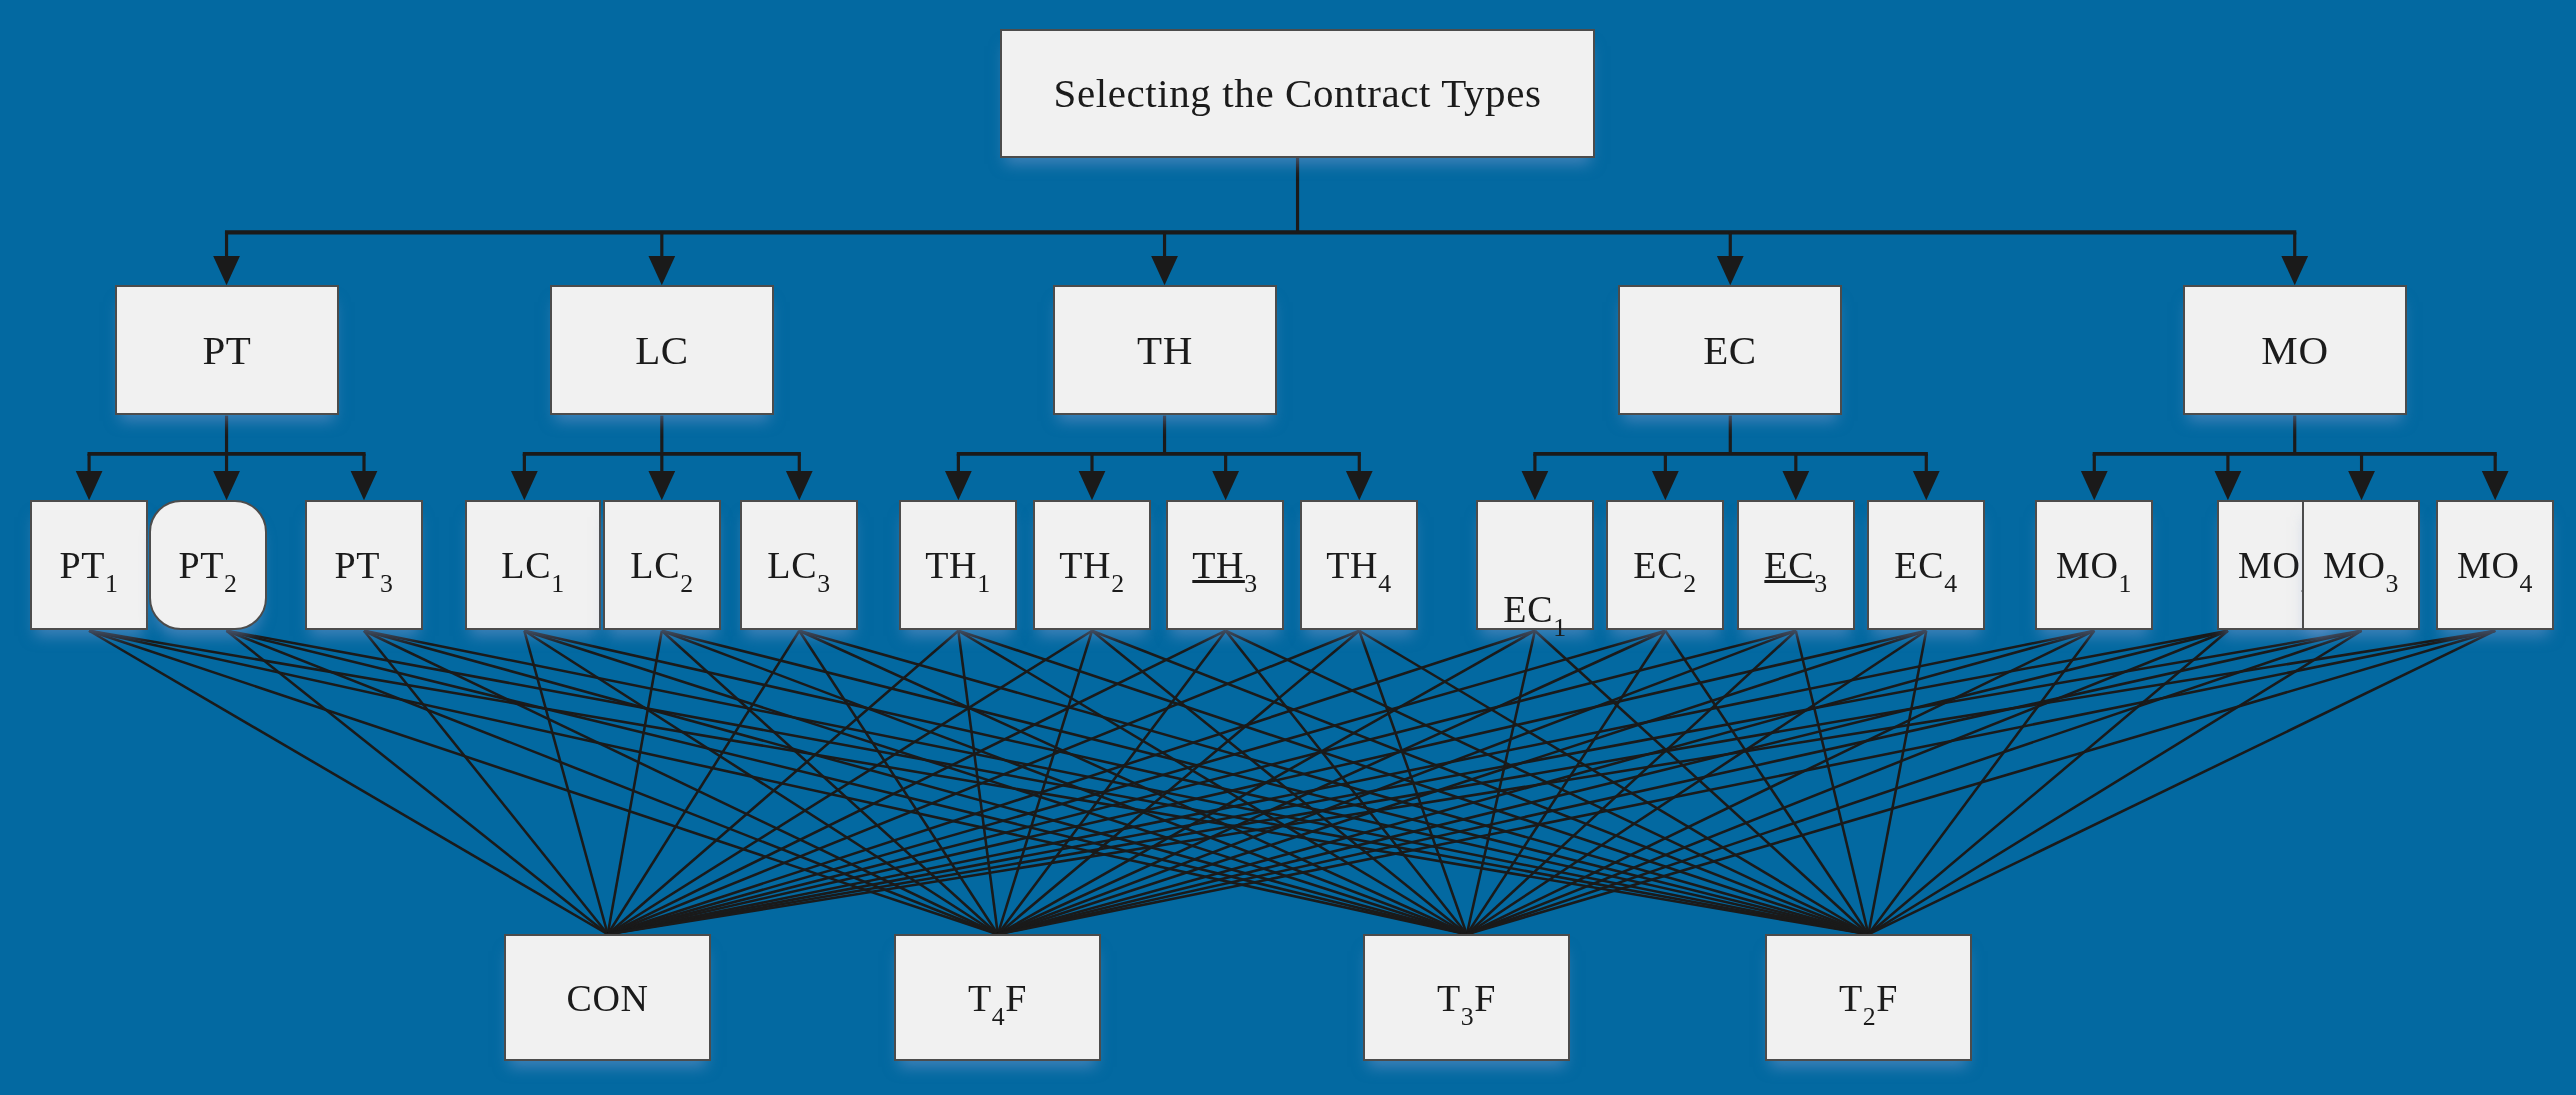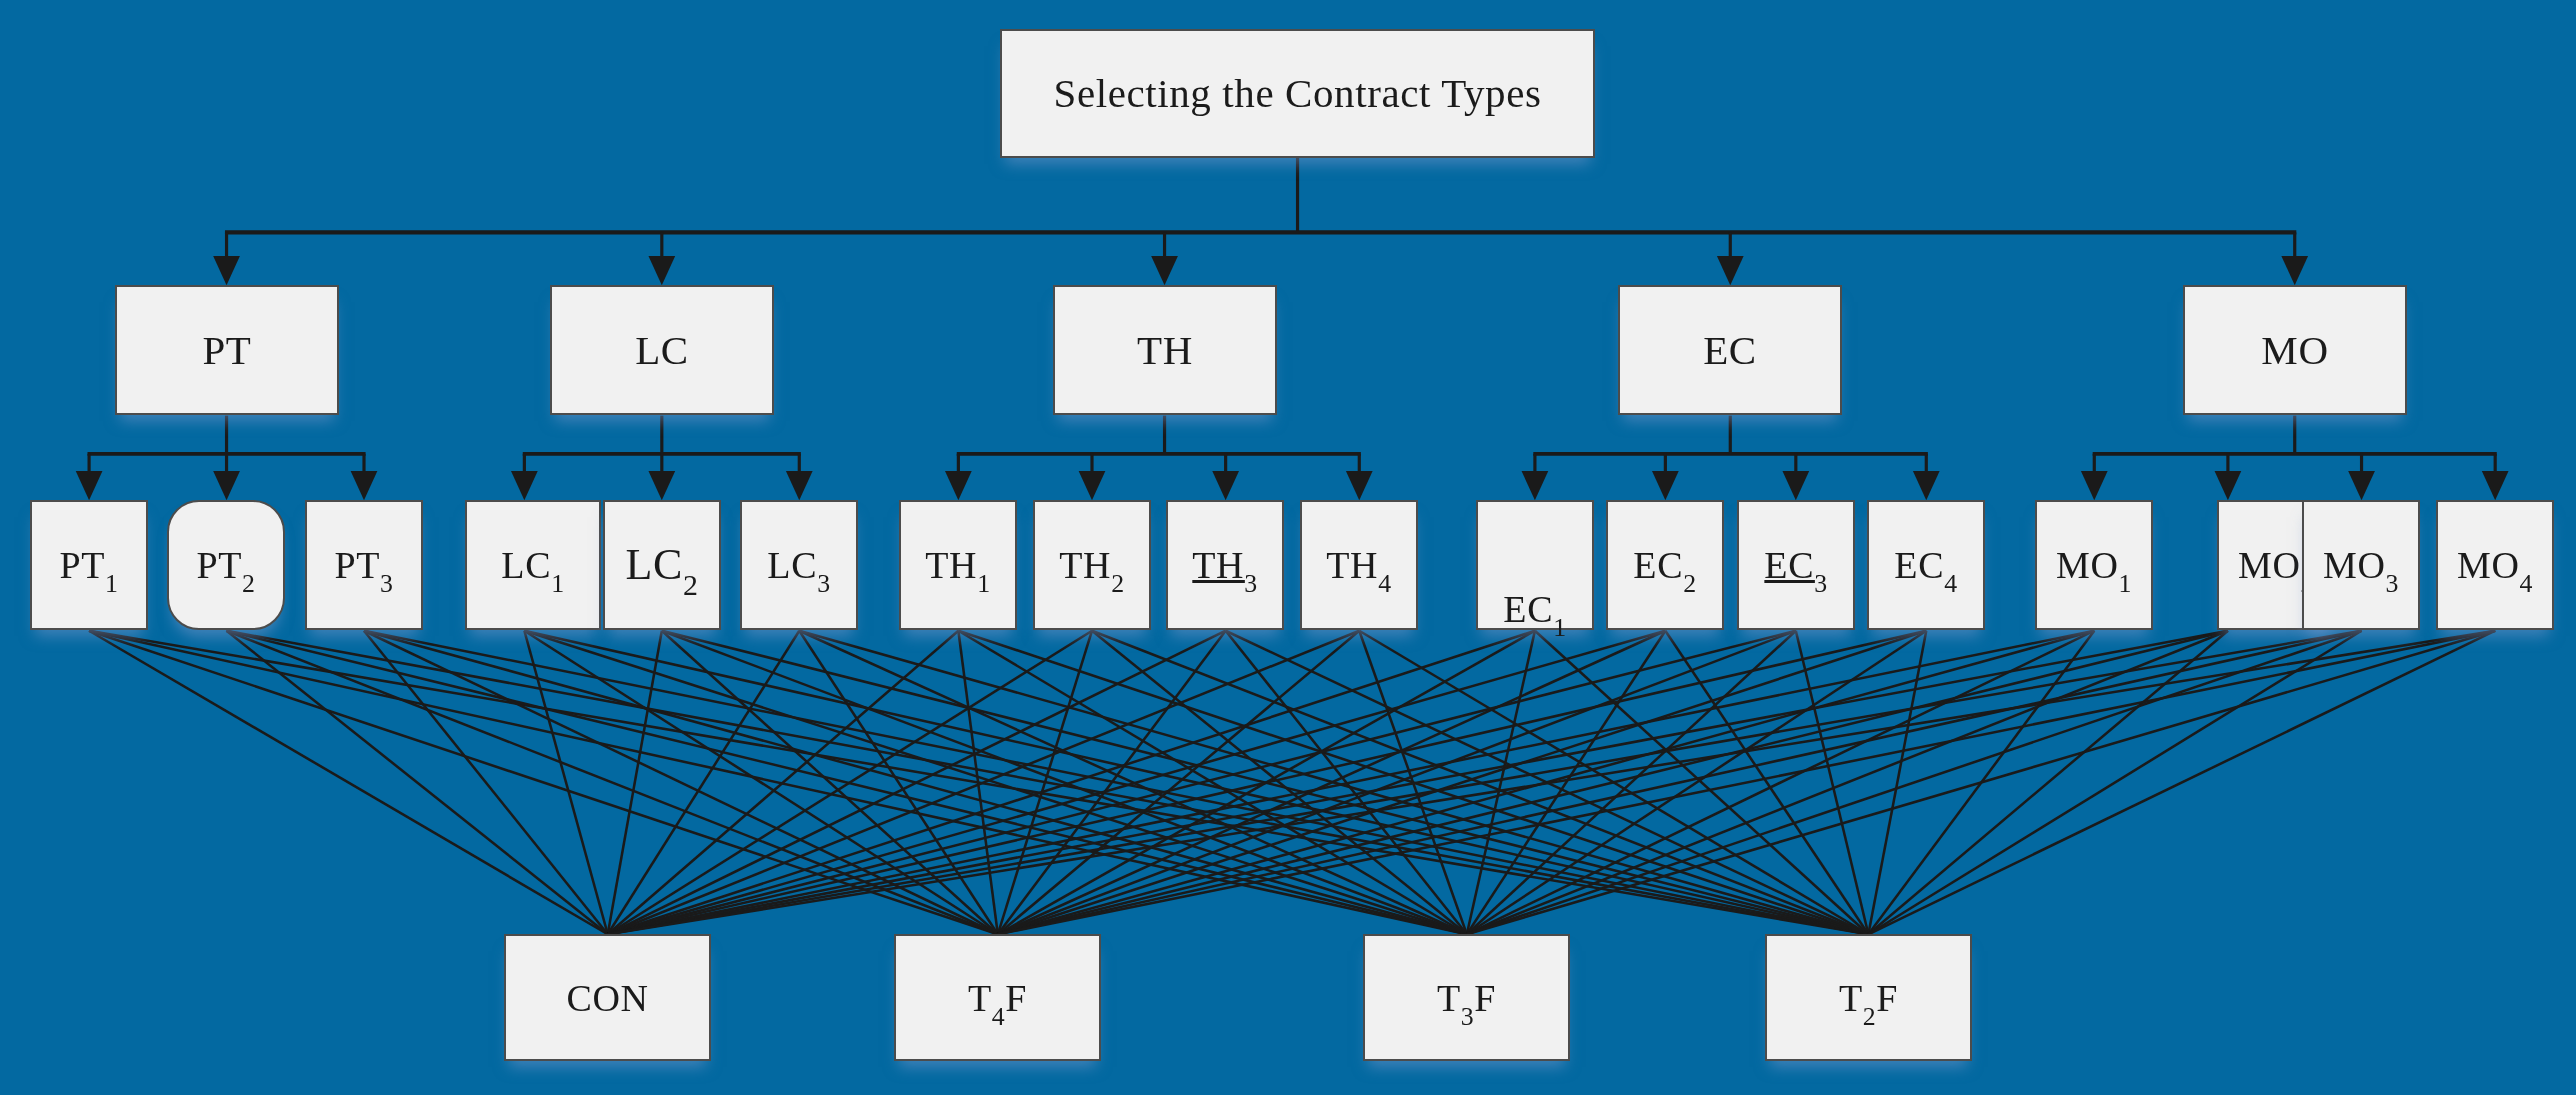--- a/index.html
+++ b/index.html
@@ -186,31 +186,31 @@
     </div>
     <div class="node" style="left: 1618px; top: 285px; width: 224px; height: 130px;">
       <span class="lbl" style="font-size: 41px;">EC</span>
     </div>
     <div class="node" style="left: 2183px; top: 285px; width: 224px; height: 130px;">
       <span class="lbl" style="font-size: 41px;">MO</span>
     </div>
     <div class="node" style="left: 30px; top: 500px; width: 118px; height: 130px;">
       <span class="lbl" style="font-size: 38px;">PT<sub>1</sub></span>
     </div>
-    <div class="node" style="left: 167px; top: 500px; width: 118px; height: 130px; border-radius: 32px;">
+    <div class="node" style="left: 149px; top: 500px; width: 118px; height: 130px; border-radius: 32px;">
       <span class="lbl" style="font-size: 38px;">PT<sub>2</sub></span>
     </div>
     <div class="node" style="left: 305px; top: 500px; width: 118px; height: 130px;">
       <span class="lbl" style="font-size: 38px;">PT<sub>3</sub></span>
     </div>
     <div class="node" style="left: 465px; top: 500px; width: 136px; height: 130px;">
       <span class="lbl" style="font-size: 38px;">LC<sub>1</sub></span>
     </div>
     <div class="node" style="left: 603px; top: 500px; width: 118px; height: 130px;">
-      <span class="lbl" style="font-size: 44px;">LC<sub>2</sub></span>
+      <span class="lbl" style="font-size: 38px;">LC<sub>2</sub></span>
     </div>
     <div class="node" style="left: 740px; top: 500px; width: 118px; height: 130px;">
       <span class="lbl" style="font-size: 38px;">LC<sub>3</sub></span>
     </div>
     <div class="node" style="left: 899px; top: 500px; width: 118px; height: 130px;">
       <span class="lbl" style="font-size: 38px;">TH<sub>1</sub></span>
     </div>
     <div class="node" style="left: 1033px; top: 500px; width: 118px; height: 130px;">
       <span class="lbl" style="font-size: 38px;">TH<sub>2</sub></span>
     </div>

